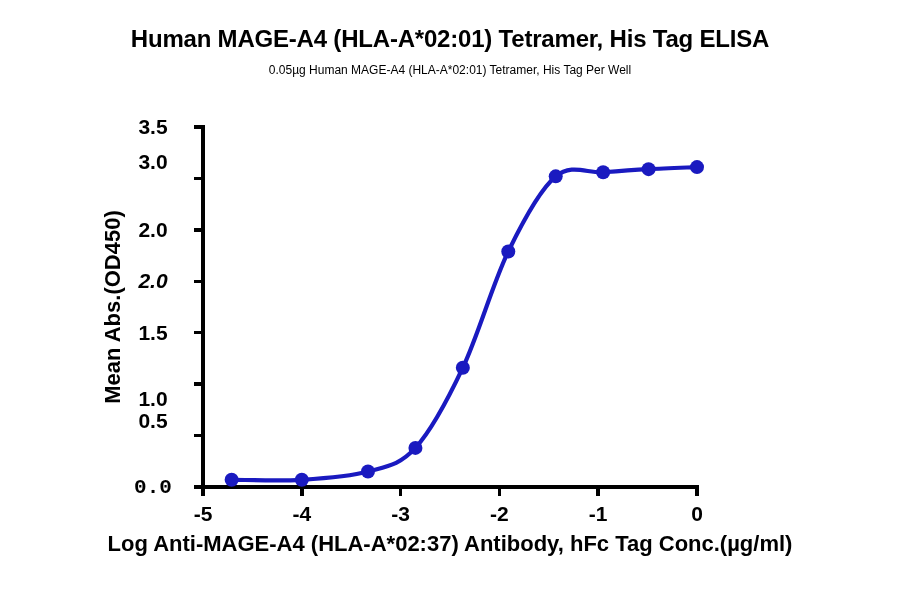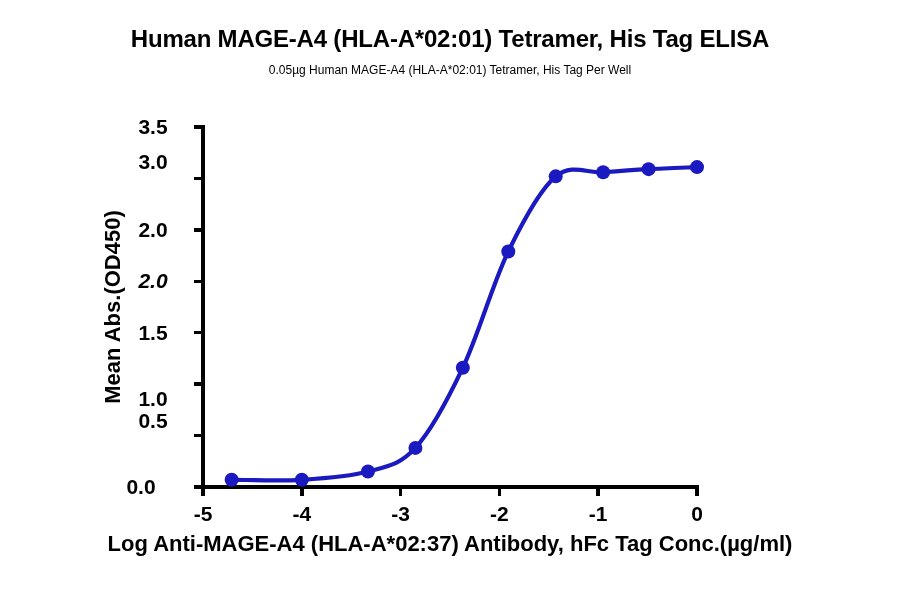--- a/index.html
+++ b/index.html
@@ -140,21 +140,21 @@
           <circle cx="462.84" cy="367.69" r="7" fill="#1A1AC0"></circle>
           <circle cx="508.29" cy="251.46" r="7" fill="#1A1AC0"></circle>
           <circle cx="555.72" cy="176.37" r="7" fill="#1A1AC0"></circle>
           <circle cx="603.14" cy="172.26" r="7" fill="#1A1AC0"></circle>
           <circle cx="648.59" cy="169.17" r="7" fill="#1A1AC0"></circle>
           <circle cx="697.00" cy="167.11" r="7" fill="#1A1AC0"></circle>
         </g>
     </svg>
 
     <div id="ytick-labels">
-        <div class="tick-label ytick-label" style="top: 487px; left: 108px; width: 66px;">0.0</div>
+        <div class="tick-label ytick-label" style="top: 487px; left: 120px; width: 66px; font-family: Liberation Mono, monospace;">0.0</div>
         <div class="tick-label ytick-label" style="top: 421px; left: 120px; width: 66px;">0.5</div>
         <div class="tick-label ytick-label" style="top: 384.143px; left: 120px; width: 66px; margin-top: 15px;">1.0</div>
         <div class="tick-label ytick-label" style="top: 332.714px; left: 120px; width: 66px;">1.5</div>
         <div class="tick-label ytick-label" style="top: 281.286px; left: 120px; width: 66px; font-style: italic;">2.0</div>
         <div class="tick-label ytick-label" style="top: 229.857px; left: 120px; width: 66px;">2.0</div>
         <div class="tick-label ytick-label" style="top: 162px; left: 120px; width: 66px;">3.0</div>
         <div class="tick-label ytick-label" style="top: 127px; left: 120px; width: 66px;">3.5</div>
       </div>
     <div id="xtick-labels">
         <div class="tick-label xtick-label" style="left: 203px; top: 502px;">-5</div>

